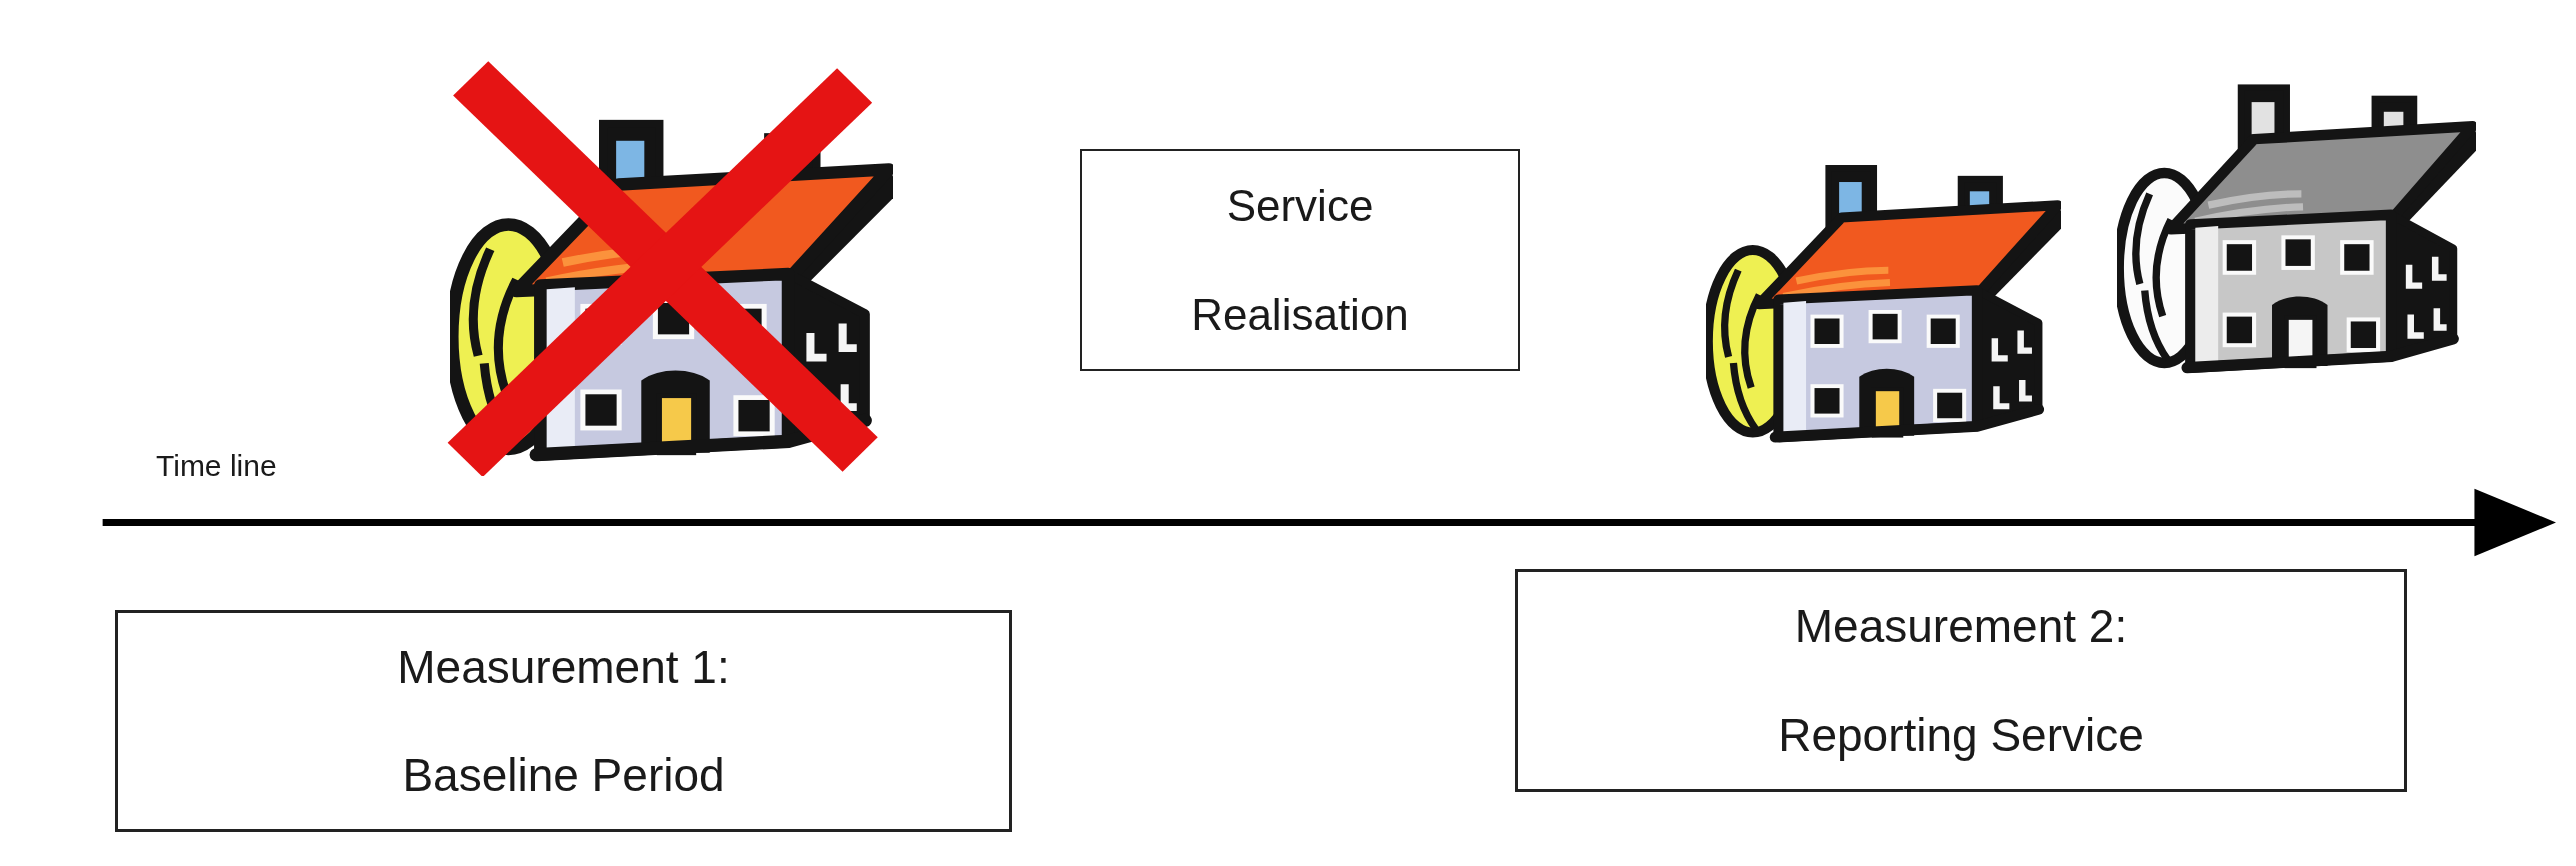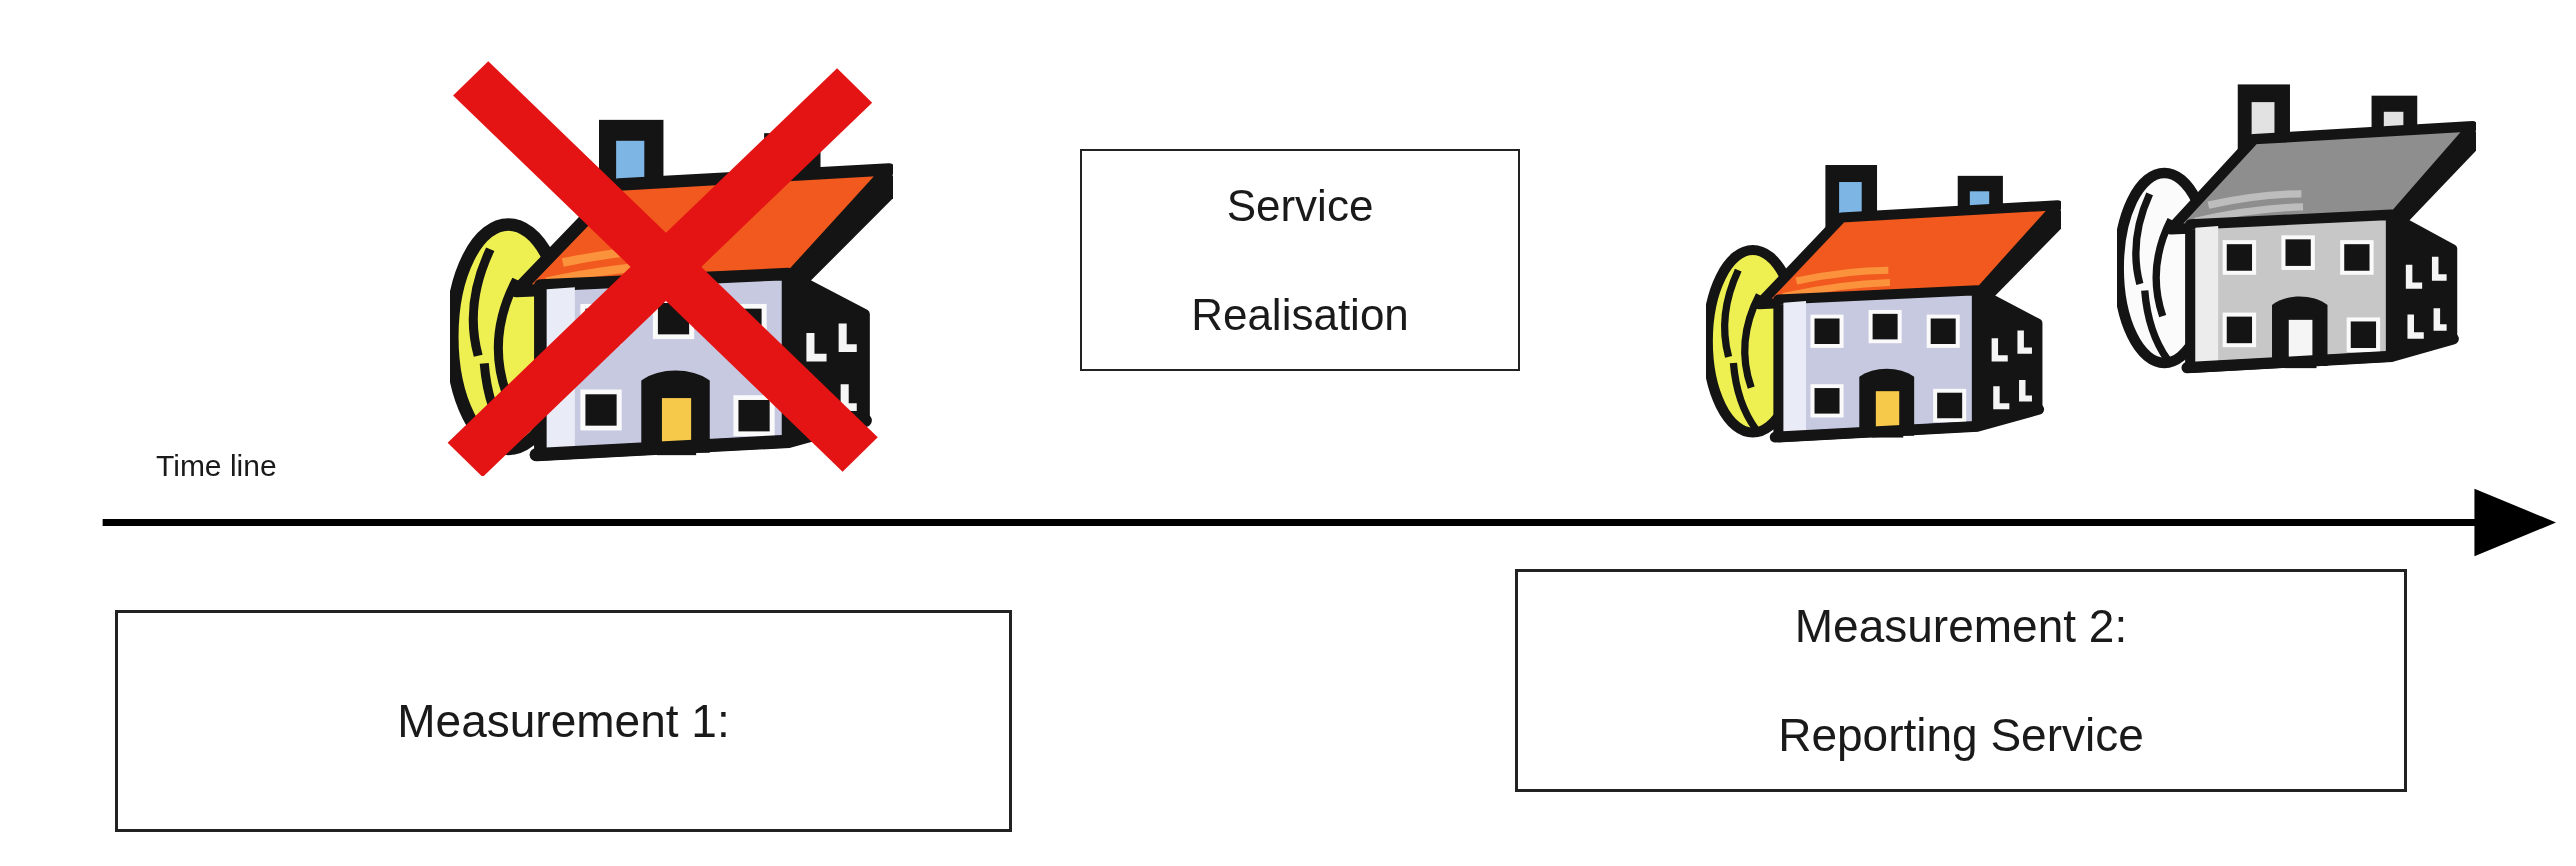--- a/index.html
+++ b/index.html
@@ -149,20 +149,21 @@
     </svg>
 
   <div class="timeline-label">Time line</div>
   <svg class="placed timeline-svg" viewBox="0 0 2780 100" preserveAspectRatio="none">
     <line x1="12" y1="50" x2="2692" y2="50" stroke="var(--timeline,#000)" stroke-width="8"></line>
     <polygon points="2688,12 2780,50 2688,88" fill="var(--timeline,#000)"></polygon>
   </svg>
 
   <div class="tbox m1">
     <div class="box-line">Measurement 1:</div>
+    <div class="box-line">Baseline Period</div>
   </div>
   <div class="tbox m2">
     <div class="box-line">Measurement 2:</div>
     <div class="box-line">Reporting Service</div>
   </div>
 
 </div>
 
 
 </body></html>

